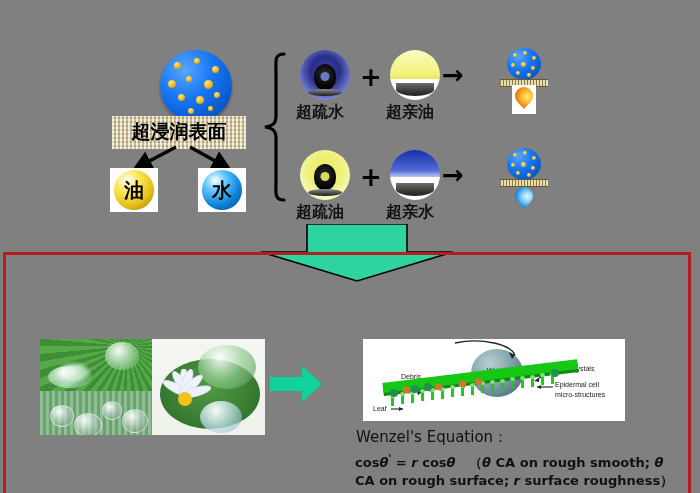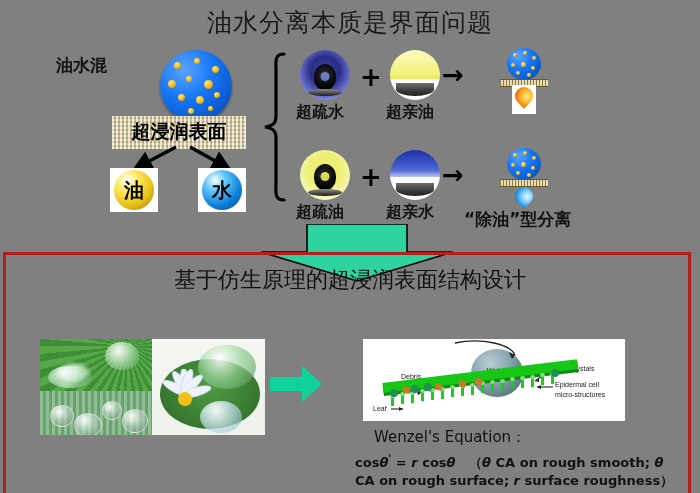--- a/index.html
+++ b/index.html
@@ -380,21 +380,21 @@
   .green-knob {
     position: absolute;
     width: 8px; height: 8px;
     border-radius: 50%;
     background: #1f8f52;
   }
 
   
   #eq-title {
     position: absolute;
-    left: 374px; top: 428px;
+    left: 356px; top: 428px;
     font-size: 15px;
     font-weight: 400;
     color: #111;
   }
   #eq-body {
     position: absolute;
     left: 355px; top: 452px;
     width: 320px;
     font-size: 13px;
     font-weight: 700;
@@ -403,24 +403,22 @@
   }
   #eq-body .it { font-style: italic; font-weight: 700; }
   #eq-body .nm { font-weight: 700; font-style: normal; }
   sup.prime { font-size: .75em; }
 </style>
 </head>
 <body>
 
 <div id="slide">
 
-  <div id="title">油水分离本质是界面问题</div>
 
   <div id="mixture-label">
-    <div>油水混</div>
   </div>
 
   <div id="mixture-disc">
     <span class="dot" style="left:14px;top:12px;width:7px;height:7px"></span>
     <span class="dot" style="left:34px;top:8px;width:6px;height:6px"></span>
     <span class="dot" style="left:52px;top:16px;width:7px;height:7px"></span>
     <span class="dot" style="left:8px;top:30px;width:8px;height:8px"></span>
     <span class="dot" style="left:26px;top:26px;width:6px;height:6px"></span>
     <span class="dot" style="left:44px;top:30px;width:9px;height:9px"></span>
     <span class="dot" style="left:18px;top:44px;width:7px;height:7px"></span>
@@ -510,28 +508,26 @@
       <span class="dot" style="left:14px;top:14px;width:5px;height:5px"></span>
       <span class="dot" style="left:24px;top:18px;width:4px;height:4px"></span>
       <span class="dot" style="left:9px;top:23px;width:4px;height:4px"></span>
       <span class="dot" style="left:20px;top:25px;width:4px;height:4px"></span>
     </div>
     <div class="prod-membrane"></div>
     <div class="prod-drop-plain">
         <div class="teardrop aqua"></div>
       </div>
   </div>
-  <div class="sep-caption" style="left:464px;top:208px">“除油”型分离</div>
 
   <svg id="down-arrow" viewBox="0 0 200 58">
     <polygon points="50,0 150,0 150,28 196,28 100,57 4,28 50,28" fill="#2ed3a0" stroke="#000" stroke-width="1.6"></polygon>
   </svg>
 
   <div id="panel"></div>
-  <div id="panel-title">基于仿生原理的超浸润表面结构设计</div>
 
   <div id="collage">
     <div class="ph" id="ph-tl">
       <div class="leafdrop"></div>
       <div style="position:absolute;left:8px;top:52%;width:44px;height:22px;border-radius:50%;
                   background:radial-gradient(circle at 36% 30%, rgba(255,255,255,.92), rgba(190,230,200,.6) 50%, rgba(70,140,80,.3));"></div>
     </div>
     <div class="ph" id="ph-bl">
       <span class="bead" style="left:10px;top:14px;width:22px;height:20px"></span>
       <span class="bead" style="left:34px;top:22px;width:26px;height:22px"></span>

